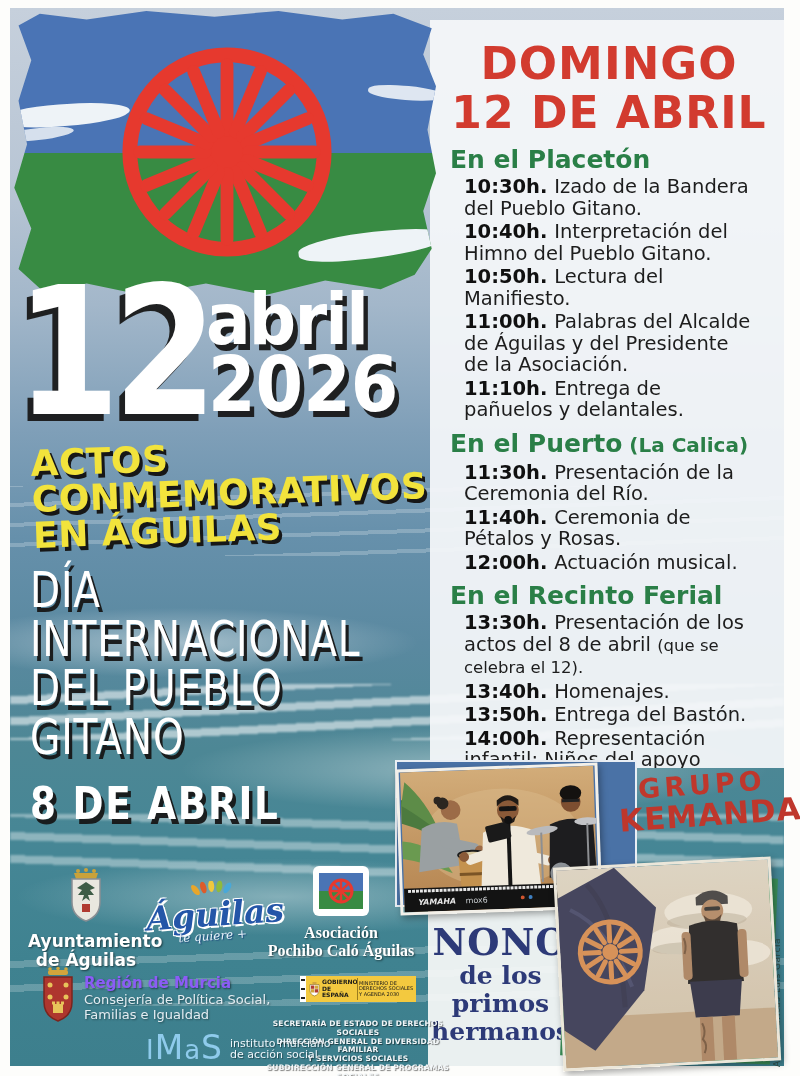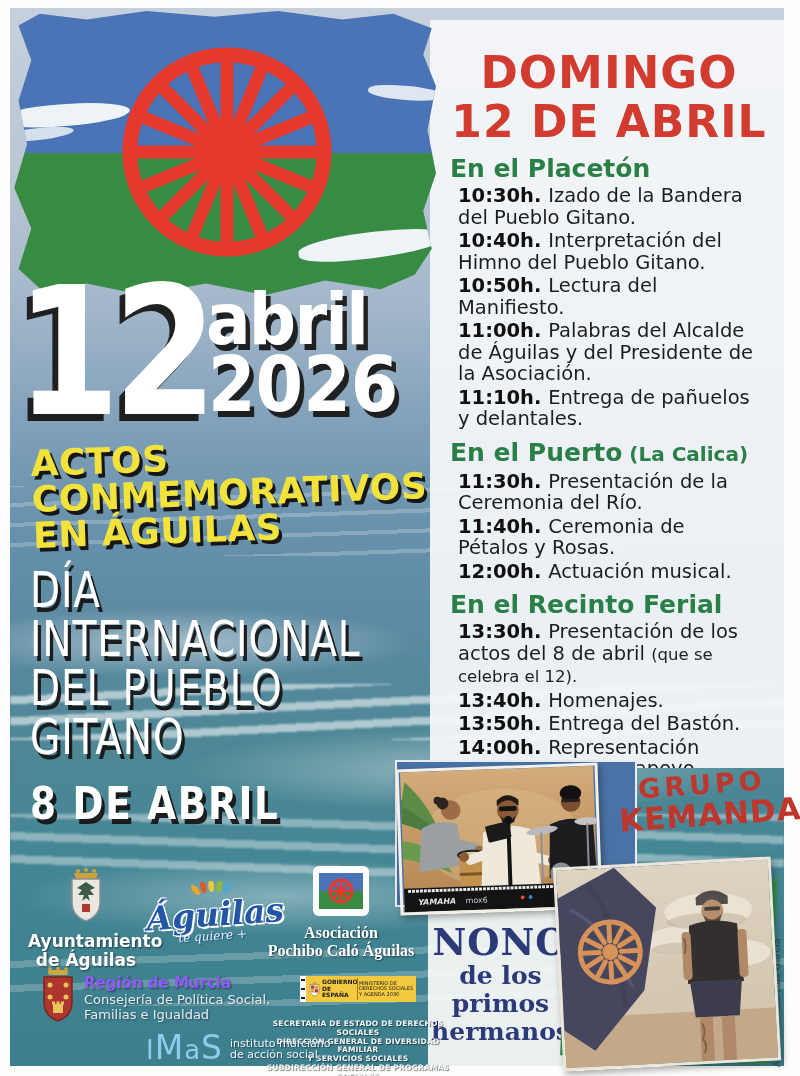--- a/index.html
+++ b/index.html
@@ -39,27 +39,27 @@
   .big-year{position:absolute;left:208px;top:350px;z-index:4;font-size:76px;line-height:70px;letter-spacing:0px;transform:scaleX(.9);transform-origin:left top;}
   .acts{position:absolute;left:30px;top:446px;z-index:4;transform:rotate(-2deg);transform-origin:left top;
     color:#f2e33c;font-weight:bold;font-size:36px;line-height:36px;letter-spacing:.5px;
     text-shadow:3px 4px 0 #171717;}
   .main-title{position:absolute;left:30px;top:566px;z-index:4;font-weight:normal;color:#fff;font-size:49px;line-height:49px;}
   .main-title .tl{display:block;transform:scaleX(.8);transform-origin:left top;text-shadow:4px 5px 0 rgba(22,22,22,.95);letter-spacing:1px;}
   .date8{position:absolute;left:30px;top:778px;z-index:4;font-weight:bold;color:#fff;font-size:44px;
     transform:scaleX(.85);transform-origin:left top;text-shadow:4px 5px 0 rgba(22,22,22,.95);letter-spacing:2px;}
   
   .panel{position:absolute;left:430px;top:20px;width:354px;height:748px;z-index:2;
-    background:rgba(244,247,249,.94);padding:16px 16px 0 20px;box-sizing:border-box;overflow:hidden;}
+    background:rgba(244,247,249,.94);padding:7px 16px 0 20px;box-sizing:border-box;overflow:hidden;}
   .dom{color:#d23b2f;font-weight:bold;text-align:center;letter-spacing:1px;}
   .dom1{font-size:45px;line-height:50px;margin-top:12px;}
   .dom2{font-size:44px;line-height:48px;}
   .section-title{color:#2a7f47;font-weight:bold;font-size:25px;line-height:27px;margin:9px 0 3px;}
   .section-title .suffix{font-size:20px;}
-  .event{font-size:19.5px;line-height:21.5px;margin:2px 8px;color:#1d1d1d;}
+  .event{font-size:19.5px;line-height:21.5px;margin:2px 14px;color:#1d1d1d;}
   .event .time{font-weight:bold;color:#101010;}
   .event .small{font-size:16.5px;}
   
   .blue-frame{position:absolute;left:395px;top:760px;width:238px;height:143px;z-index:3;
     background:#4a72a6;border:2px solid #e9eef4;}
   .band-photo{position:absolute;left:398px;top:766px;width:196px;height:140px;z-index:5;
     transform:rotate(-2deg);border:3px solid #f3f0e9;box-shadow:2px 3px 7px rgba(0,0,0,.35);}
   .kemanda{position:absolute;left:618px;top:770px;width:170px;z-index:4;text-align:center;
     transform:rotate(-4deg);color:#bf372c;font-weight:bold;}
   .kemanda .k1{font-size:27px;letter-spacing:4px;line-height:29px;}

